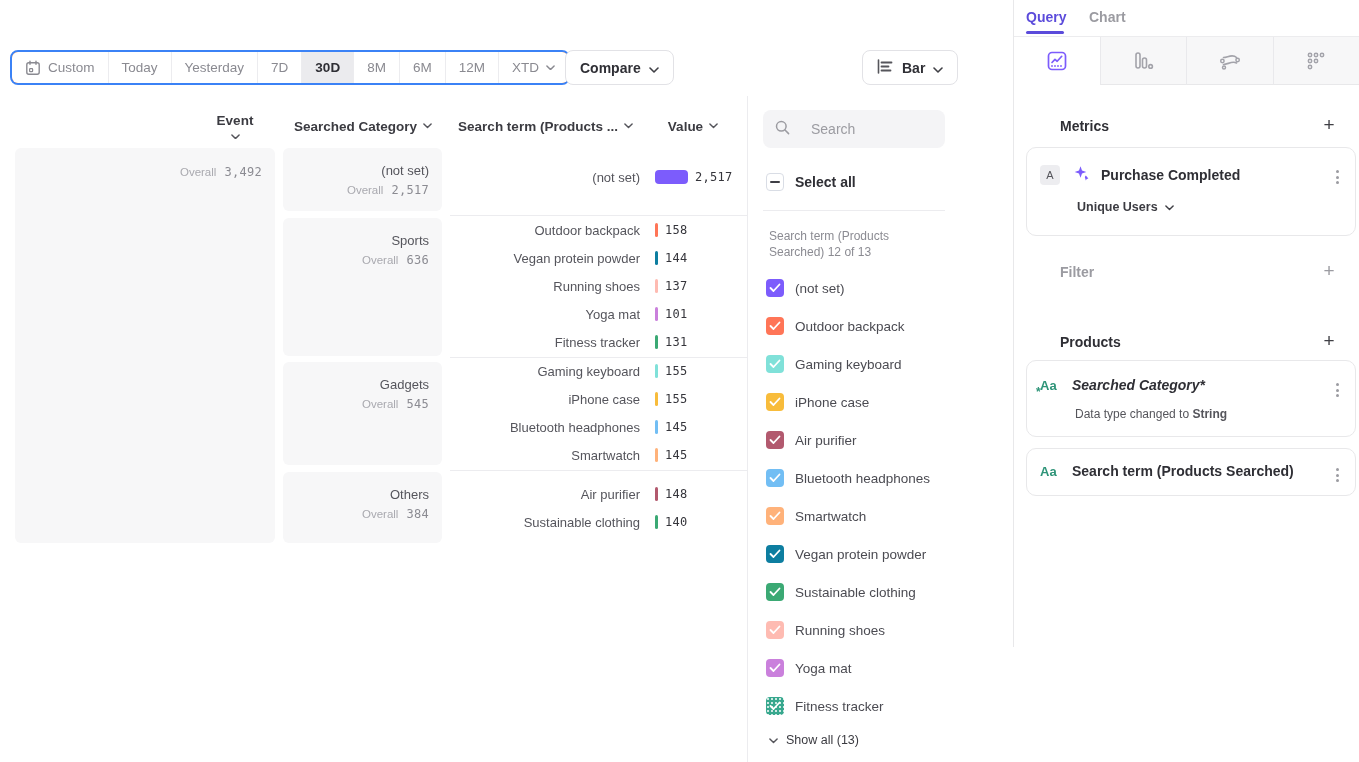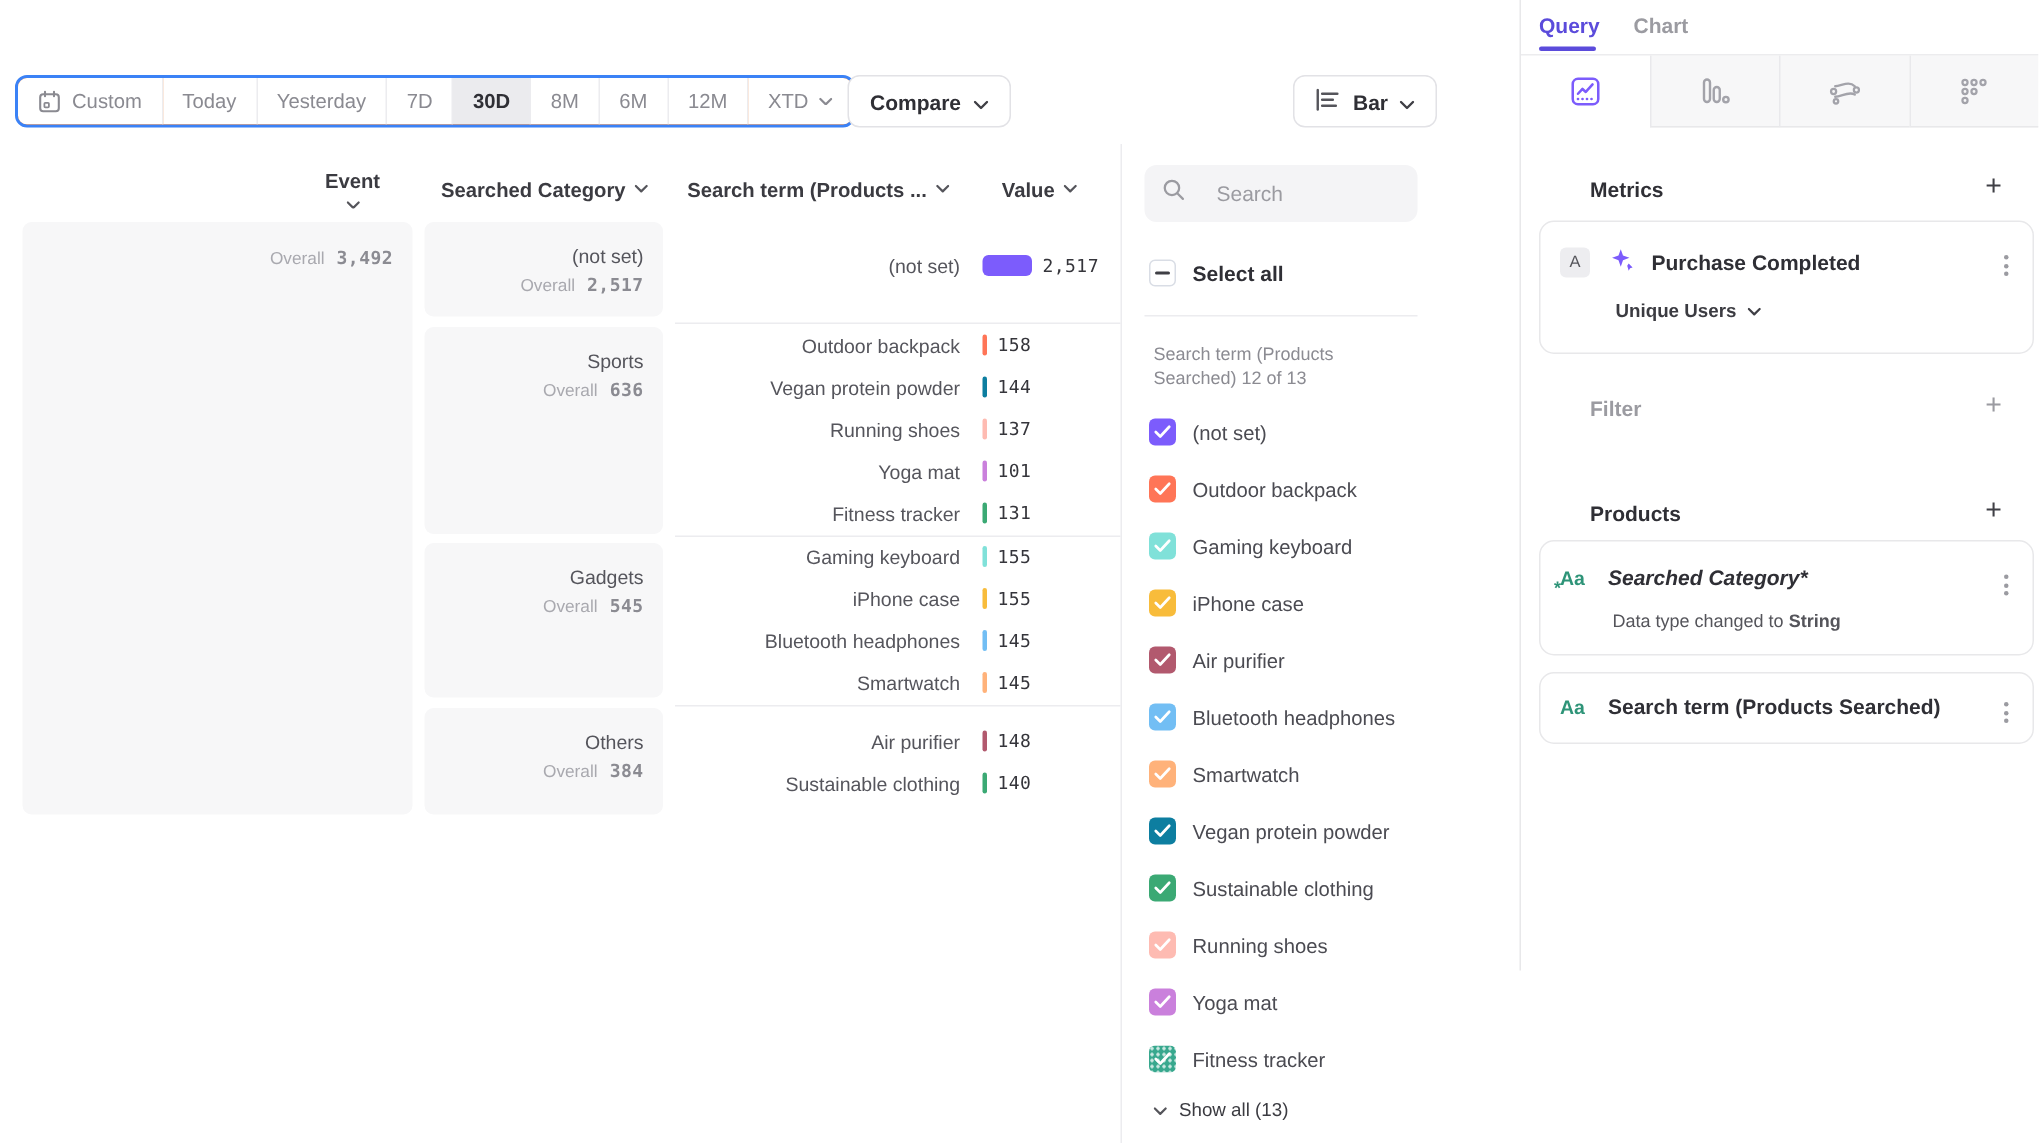--- a/index.html
+++ b/index.html
@@ -22,21 +22,21 @@
   .btn.bartype { left:862px; }
 
   
   .th { position:absolute; top:116px; height:20px; display:flex; align-items:center; justify-content:center;
     gap:6px; font-size:13.5px; font-weight:bold; color:#3b3b41; cursor:pointer; }
 
   
   .gcell { position:absolute; background:#f7f7f8; border-radius:6px; padding:14px 13px 0 10px; text-align:right; }
   .gcell .t { font-size:13px; color:#55555c; line-height:18px; }
   .gcell .ov { margin-top:3px; font-size:11.5px; color:#a9a9af; }
-  .gcell .ov b { font-weight:bold; color:#8b8b92; font-size:12px; margin-left:8px;margin-top:43px; }
+  .gcell .ov b { font-weight:normal; color:#8b8b92; font-size:12px; margin-left:8px;margin-top:43px; }
 
   .vrow { position:absolute; left:450px; width:297px; height:28px; display:flex; align-items:center; }
   .vrow .lbl { flex:0 0 190px; text-align:right; font-size:13px; color:#55555c; white-space:nowrap; }
   .vrow .bar { height:14px; margin-left:15px; border-radius:2px; flex:0 0 auto; }
   .vrow .val { margin-left:7px; font-size:12px; color:#35353b; }
   .sep { position:absolute; left:450px; width:297px; height:1px; background:#ececef; }
   .vdiv { position:absolute; left:747px; top:96px; width:1px; height:666px; background:#ececef; }
 
   
   .search { position:absolute; left:763px; top:110px; width:182px; height:38px; background:#f4f4f6;

